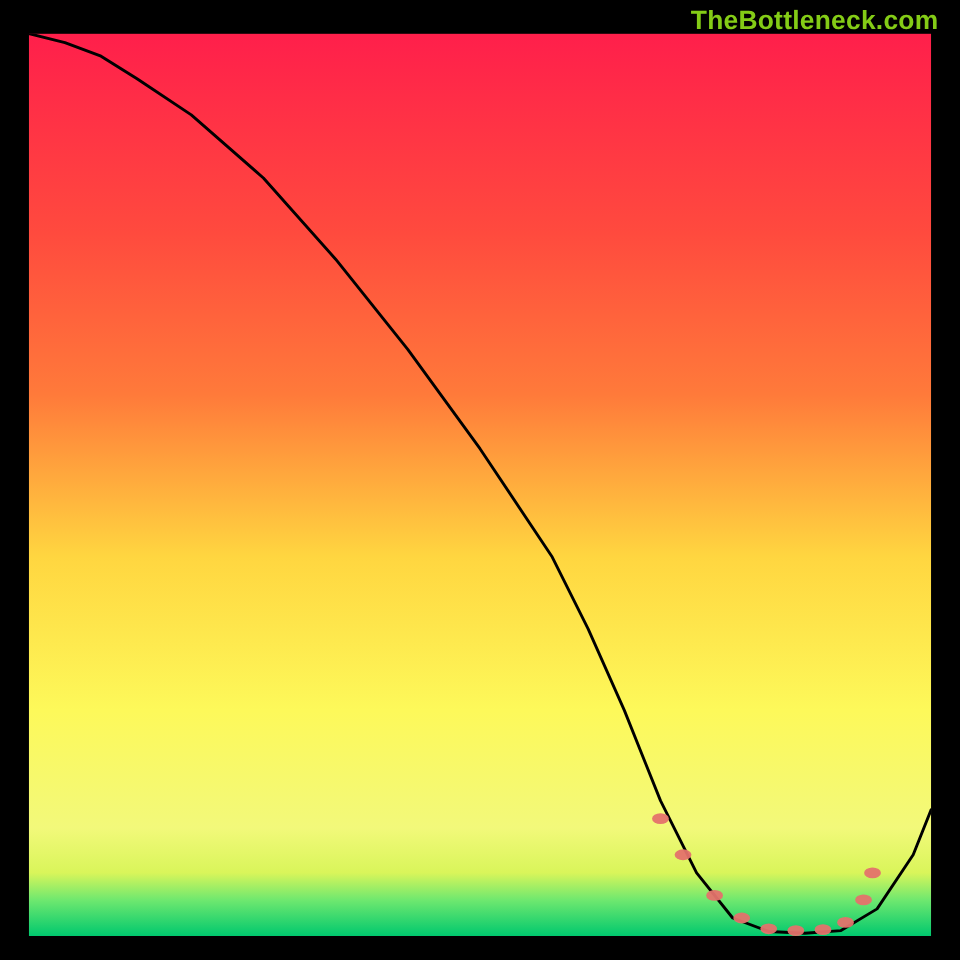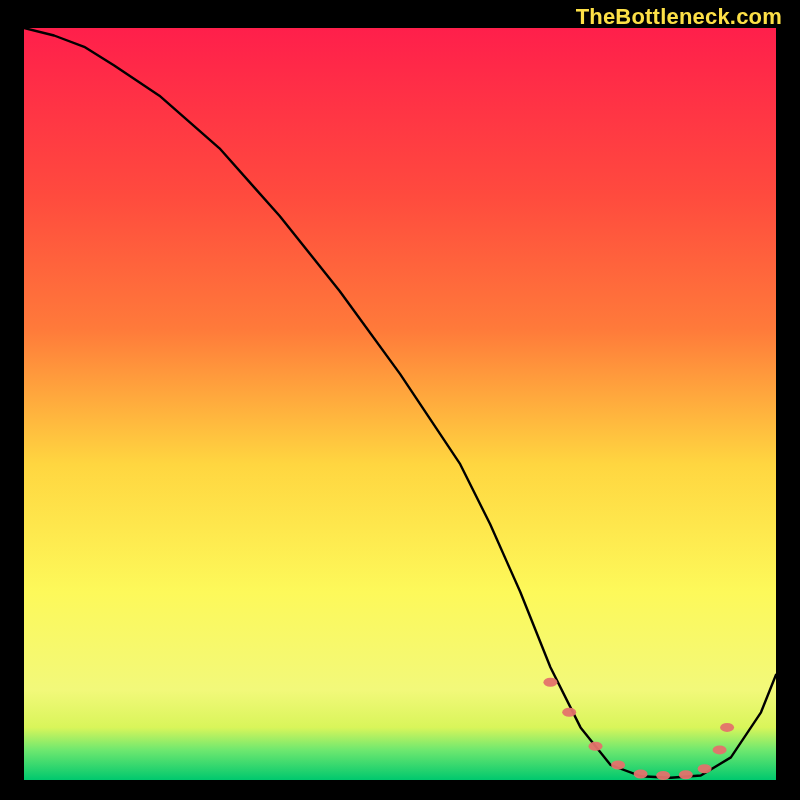--- a/index.html
+++ b/index.html
@@ -16,21 +16,21 @@
     width: 800px;
     height: 800px;
     background: #000;
   }
   .watermark {
     position: absolute;
     top: 4px;
     right: 18px;
     font-size: 22px;
     font-weight: 600;
-    color: #fde047;
+    color: #84cc16;
     letter-spacing: 0.2px;
   }
   .plot {
     position: absolute;
     left: 24px;
     top: 28px;
     width: 752px;
     height: 752px;
   }
   svg { display: block; }

